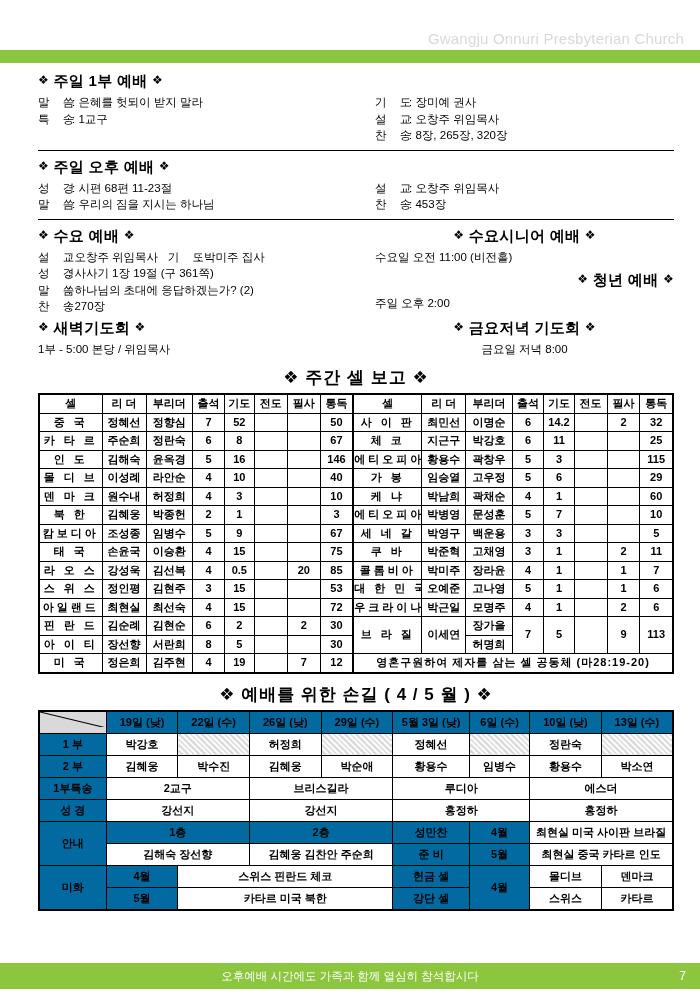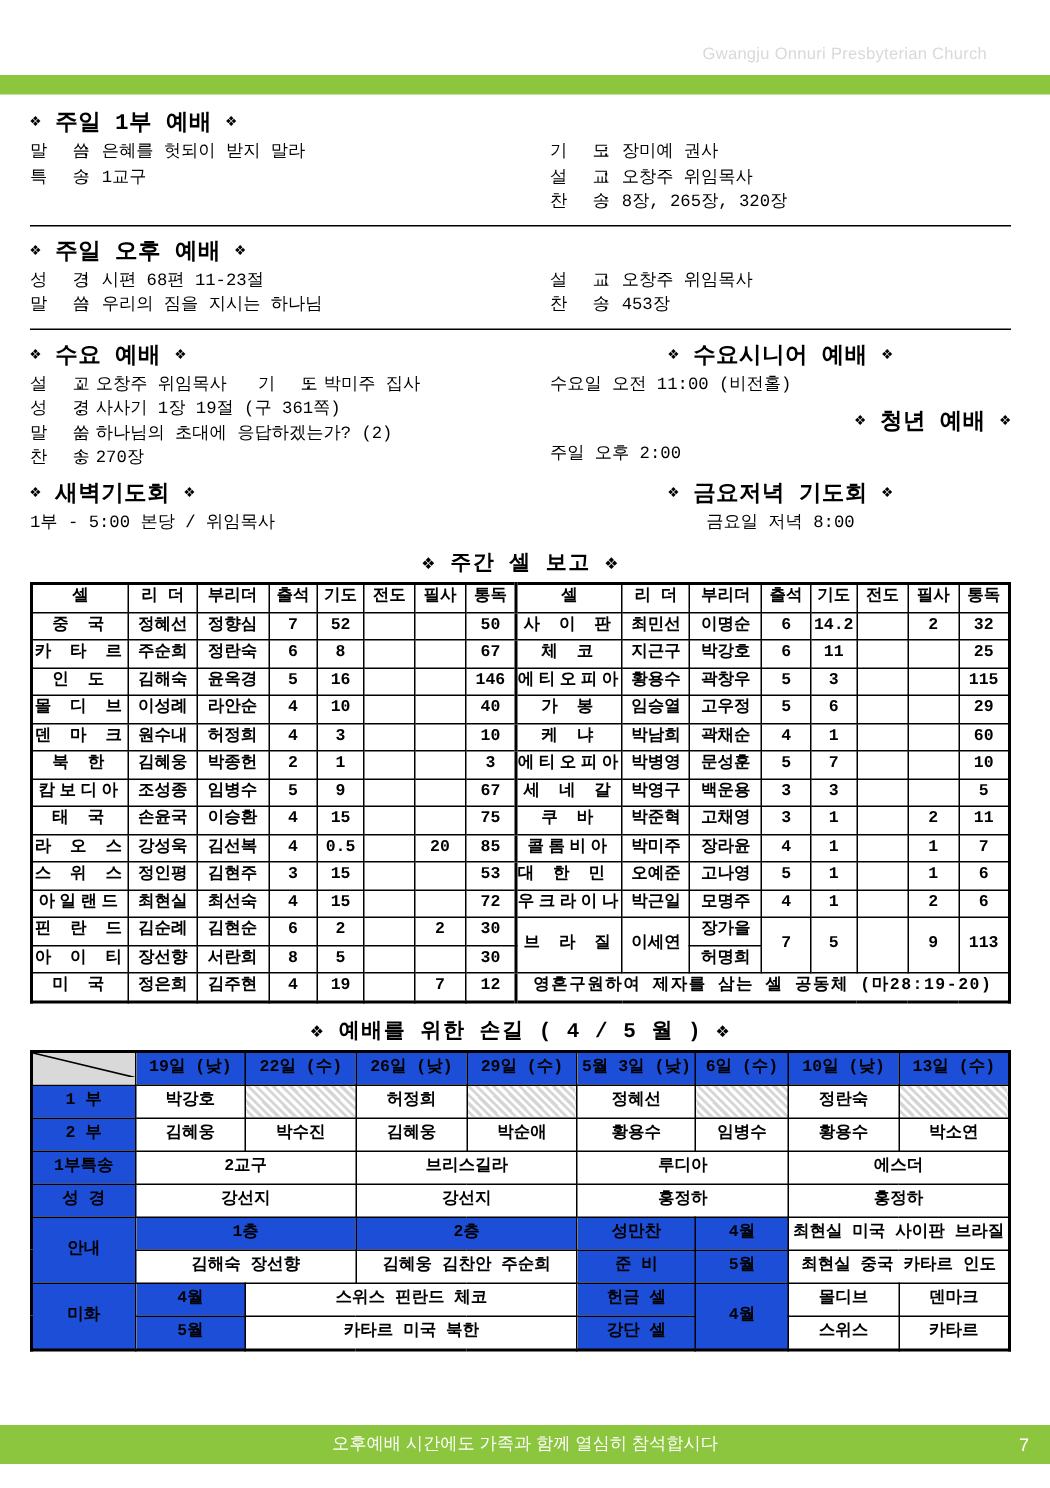--- a/index.html
+++ b/index.html
@@ -17,41 +17,40 @@
     overflow: hidden;
   }
 
   
   .page-header {
     height: 58px;
     position: relative;
   }
   .brand-line {
     position: absolute;
-    right: 42px;
+    right: 16px;
     top: 30px;
-    font-size: 11px;
+    font-size: 15px;
     color: #d9d9d9;
     letter-spacing: .2px;
     white-space: nowrap;
   }
   .green-bar-top {
     position: absolute;
     left: 0;
     right: 0;
     top: 50px;
     height: 13px;
     background: #8cc63e;
   }
 
   
   .content {
-    padding: 14px 26px 0 20px;
+    padding: 14px 26px 0 38px;
     box-sizing: border-box;
-    font-family: Liberation Mono, monospace;
   }
 
   .sec-title {
     font-size: 15px;
     font-weight: bold;
     letter-spacing: .3px;
     margin: 0 0 3px 0;
     white-space: nowrap;
   }
   .sec-title .dia { font-size: 12px; vertical-align: 2px; }
@@ -83,21 +82,21 @@
     border: 0;
     border-top: 1.3px solid #000;
     margin: 6px 0 7px 0;
   }
 
   .subblk { margin-bottom: 2px; }
 
   
   .center-title {
     text-align: center;
-    font-size: 14px;
+    font-size: 17px;
     font-weight: bold;
     letter-spacing: 1px;
     margin: 9px 0 4px 0;
   }
 
   
   table.grid {
     border-collapse: collapse;
     width: 100%;
     table-layout: fixed;
@@ -134,41 +133,41 @@
     border: 1px solid #000;
     font-size: 11px;
     font-weight: bold;
     text-align: center;
     padding: 0 2px;
     height: 21px;
     line-height: 21px;
     overflow: hidden;
     white-space: nowrap;
   }
-  td.hdr { background: #1d4ed8; }
+  td.hdr { background: #0369a1; }
   td.hatch {
     background-color: #efefef;
     background-image:
       repeating-linear-gradient(45deg, #ffffff 0 2px, #d5d5d5 2px 4px);
   }
   td.corner {
     background: #d9d9d9;
     position: relative;
   }
   td.corner .slash {
     position: absolute;
     left: 0; top: 0; right: 0; bottom: 0;
   }
 
   
   .footer {
     position: absolute;
     left: 0;
     right: 0;
-    bottom: 16px;
+    bottom: 3px;
     height: 26px;
     background: #8cc63e;
     color: #ffffff;
   }
   .footer-text {
     position: absolute;
     left: 0; right: 0; top: 0;
     line-height: 26px;
     text-align: center;
     font-size: 11.5px;

